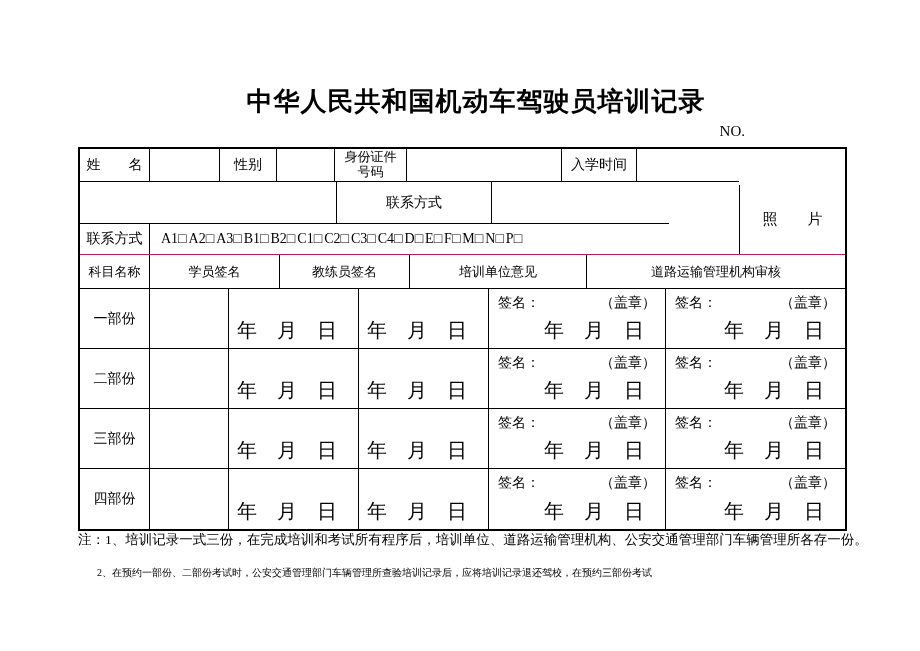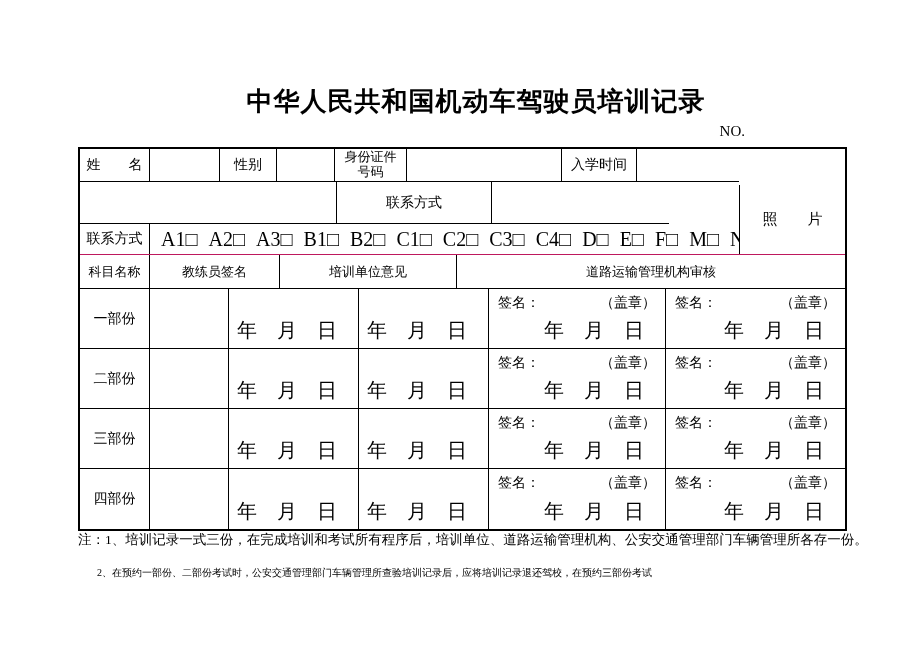--- a/index.html
+++ b/index.html
@@ -38,21 +38,21 @@
   .r2 .cell { height: 42px; }
   .r3 .cell { height: 30px; border-bottom: none; }
   .id-label { font-size: 13px; line-height: 1.15; padding: 13px 4px; }
   .photo-cell {
     flex: 1; border-left: 1px solid #000;
     display: flex; align-items: center; justify-content: center;
     font-size: 15px;
     margin-top: 36px;
   }
   .options-cell { justify-content: flex-start; padding-left: 11px; }
-  .options { display: flex; gap: 11px; font-size: 20px; white-space: nowrap; align-items: center; }
+  .options { display: flex; gap: 2px; font-size: 14px; white-space: nowrap; align-items: center; }
   
   .thead { display: flex; border-bottom: 1px solid #000; }
   .th {
     height: 33px; border-right: 1px solid #000;
     display: flex; align-items: center; justify-content: center;
     font-size: 13px;
   }
   .part-row { display: flex; height: 60px; border-bottom: 1px solid #000; }
   .part-row:last-child { border-bottom: none; }
   .pcell { border-right: 1px solid #000; position: relative; font-size: 14px; }
@@ -128,20 +128,21 @@
             <span>P□</span>
           </div>
         </div>
       </div>
     </div>
     <div class="photo-cell">照　　片</div>
   </div>
 
   <div class="thead">
     <div class="th w1">科目名称</div>
+    <div class="th w3">学员签名</div>
     <div class="th w4">教练员签名</div>
     <div class="th w5">培训单位意见</div>
     <div class="th w6">道路运输管理机构审核</div>
   </div>
 
   <div class="part-row">
     <div class="pcell c1">一部份</div>
     <div class="pcell c2"></div>
     <div class="pcell c3">
       <span class="date-br">年　月　日</span>

